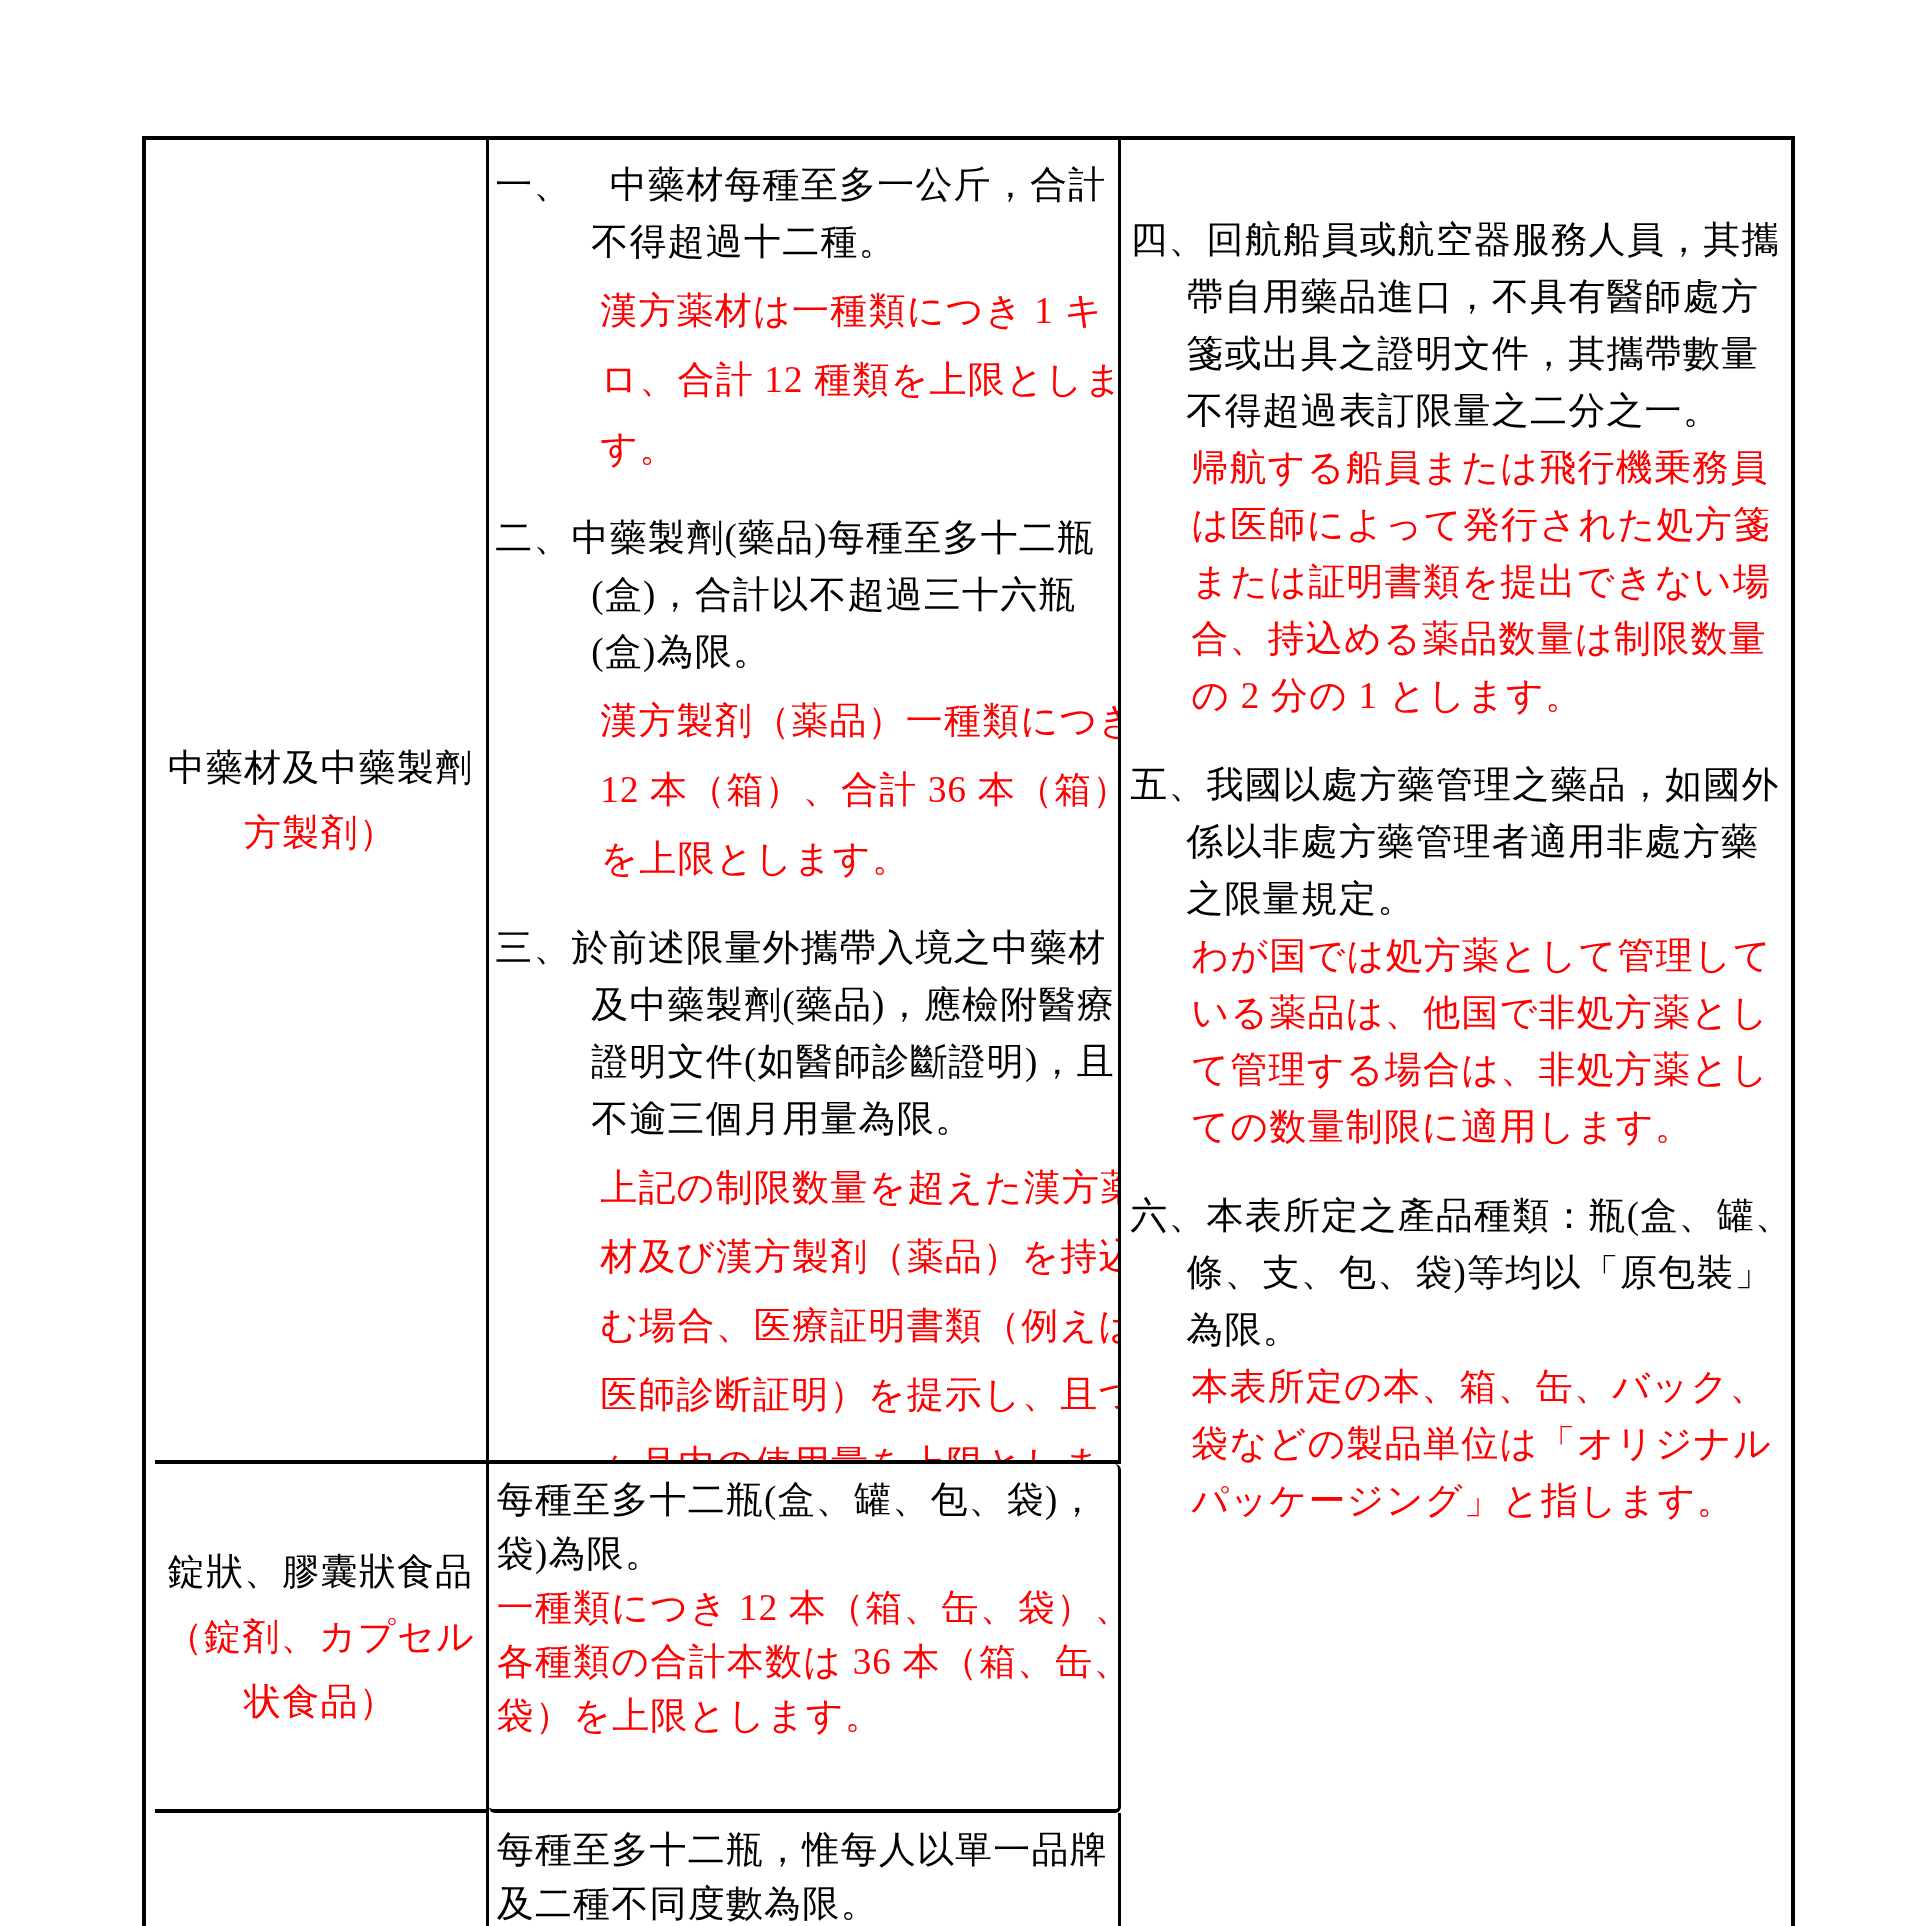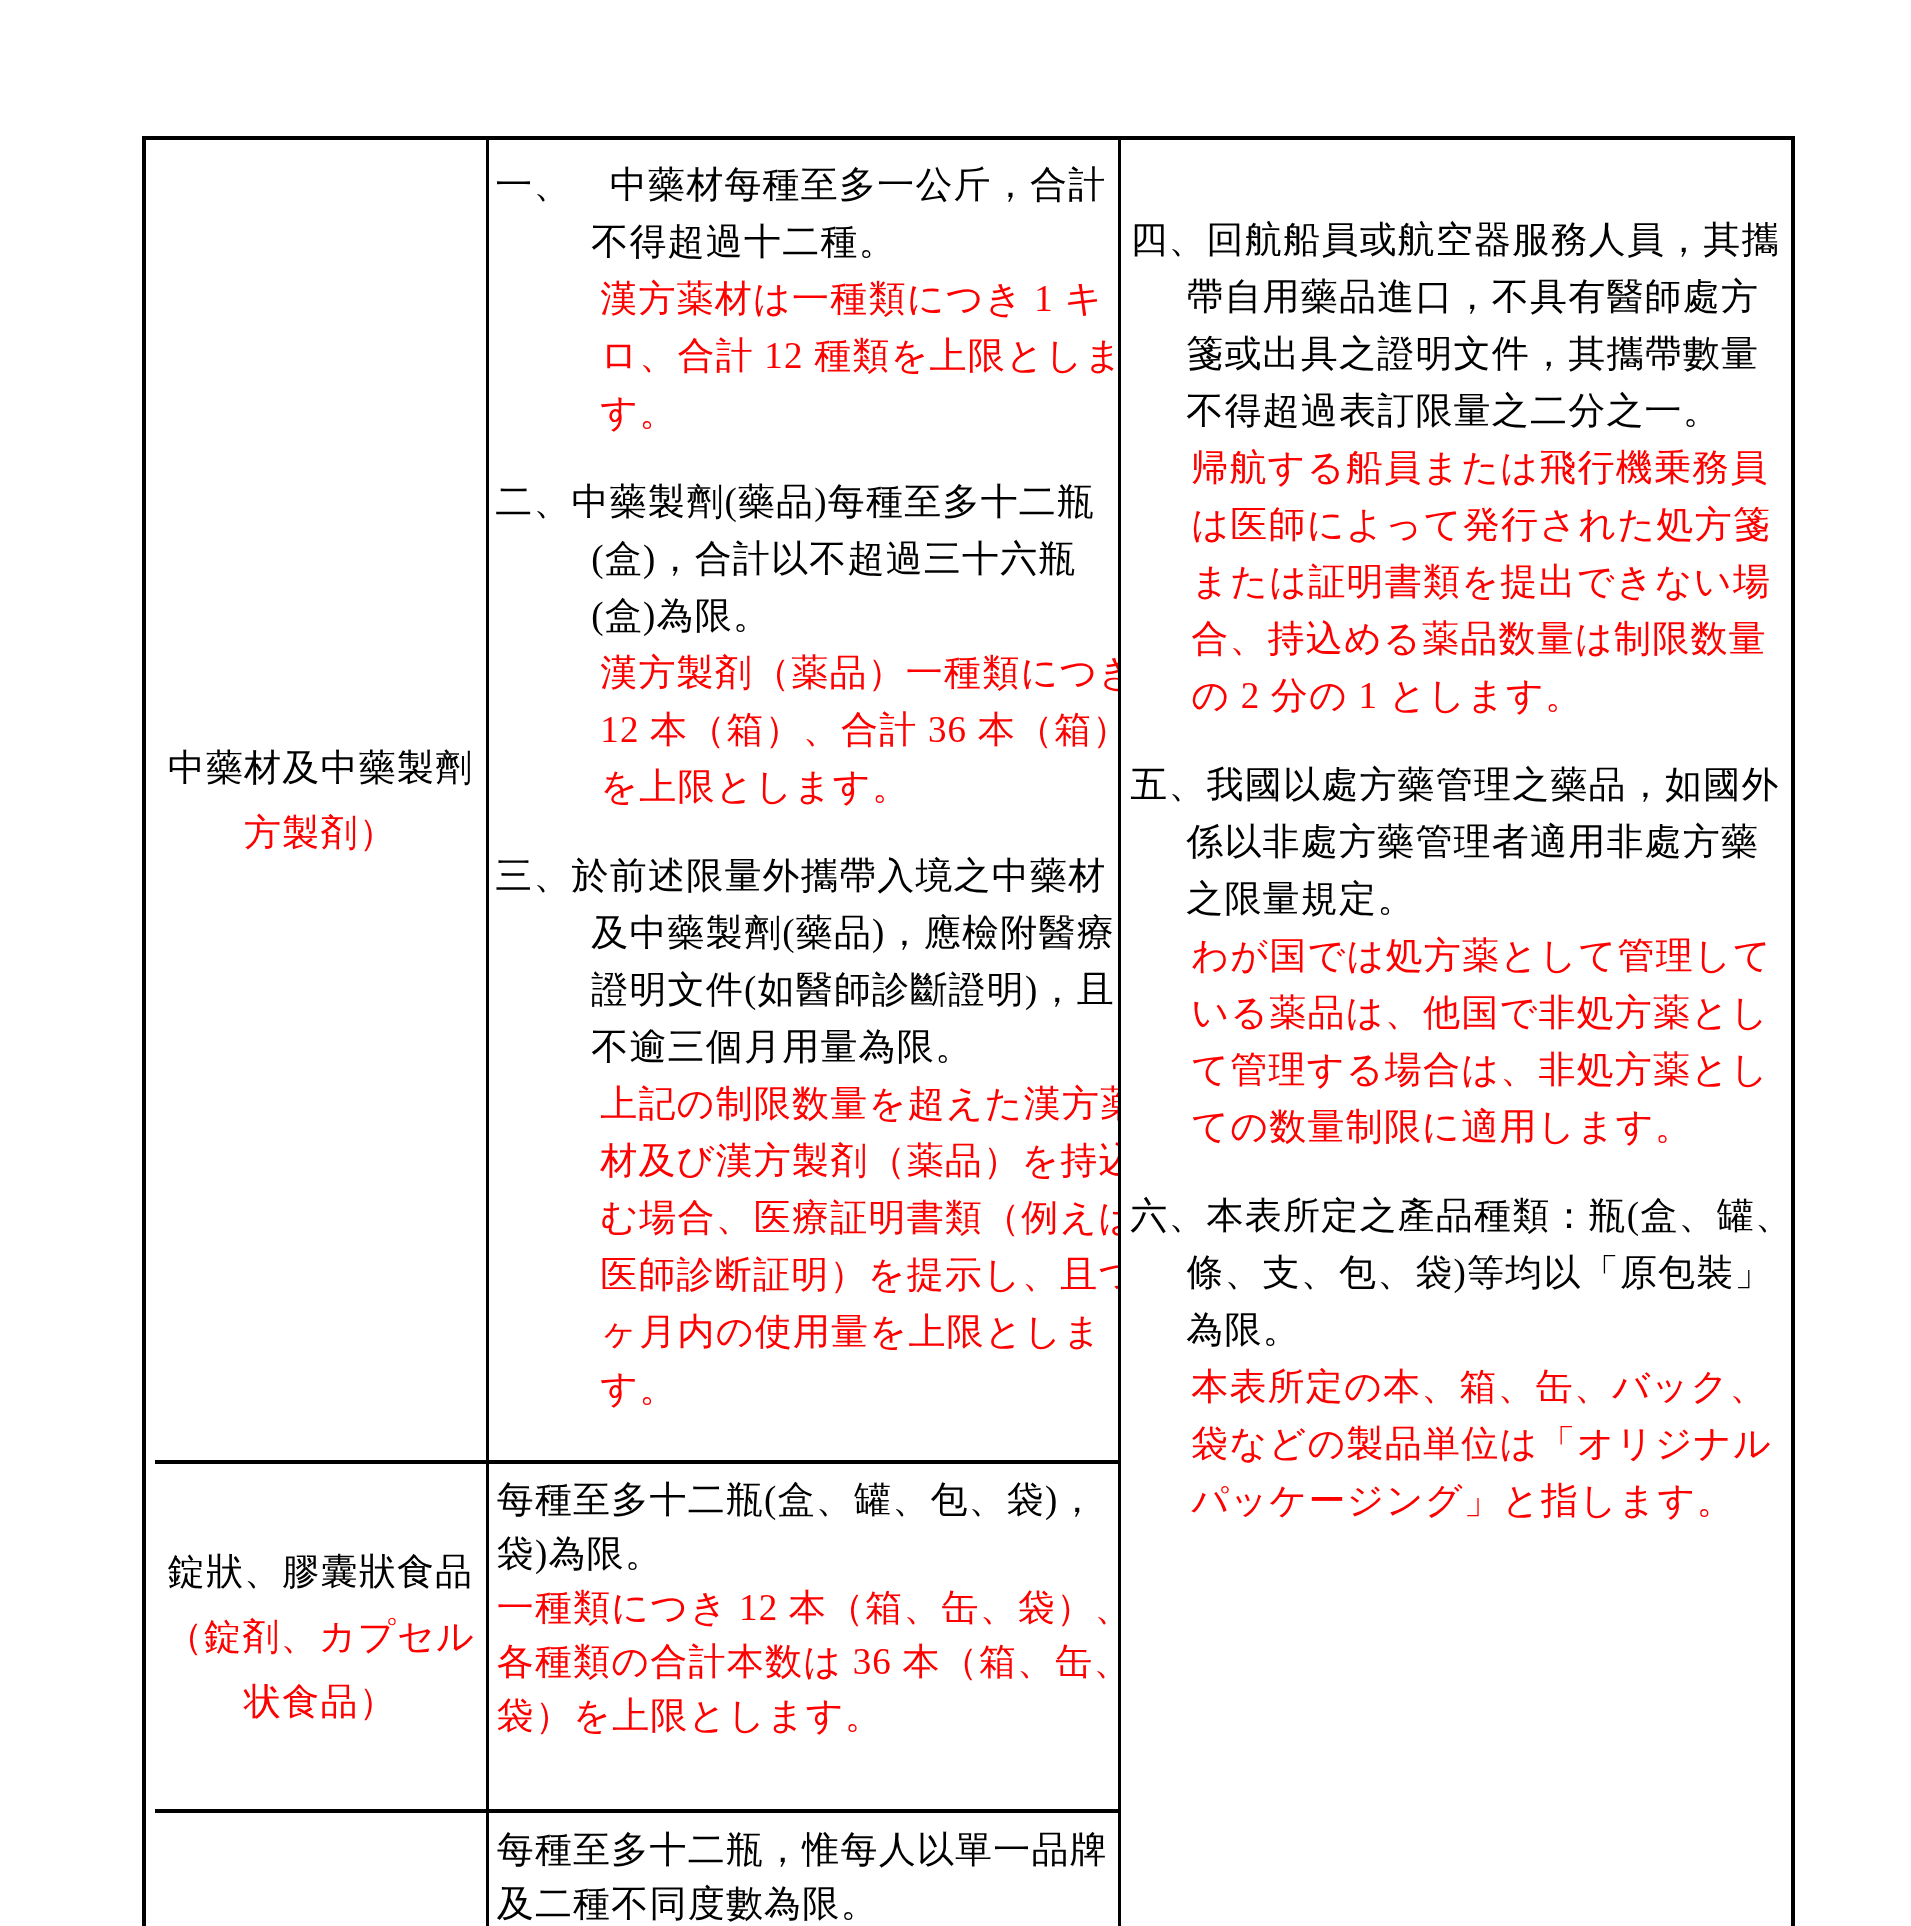--- a/index.html
+++ b/index.html
@@ -39,38 +39,38 @@
     align-items: center;
     text-align: center;
     margin-left: 9px;
   }
   .side-cell {
     grid-column: 3;
     grid-row: 1 / span 3;
     padding: 71px 7.7px 0 9.2px;
   }
   .mid-r1 { padding: 16px 6.2px 0 6.2px; }
-  .mid-r2 { padding: 9.2px 6.2px 0 7.7px; }
+  .mid-r2 { padding: 9.2px 6.2px 0 7.7px; border-radius: 6px; }
   .mid-r3 { padding: 10px 6.2px 0 7.7px; }
 
   .line {
     font-size: 37px;
     line-height: 57px;
     letter-spacing: 1.2px;
     white-space: pre;
   }
   .mid-r2 .line, .mid-r3 .line { line-height: 54px; }
   .label-cell .line { line-height: 65px; }
   .black { color: #000000; }
   .red   { color: #fe0000; }
   .blank { height: 32px; }
 
   
   .mid-r1 .ind1 { padding-left: 96px; }
-  .mid-r1 .ind2 { padding-left: 105px; }
+  .mid-r1 .ind2 { padding-left: 105px; margin-top: 12px; }
   .side-cell .ind1 { padding-left: 56px; }
   .side-cell .ind2 { padding-left: 61px; }
 </style>
 </head>
 <body>
 
 <div class="tbl">
   <div class="cell label-cell v-sep h-sep">
       <div class="line black">中藥材及中藥製劑</div>
       <div class="line red">方製剤）</div>

